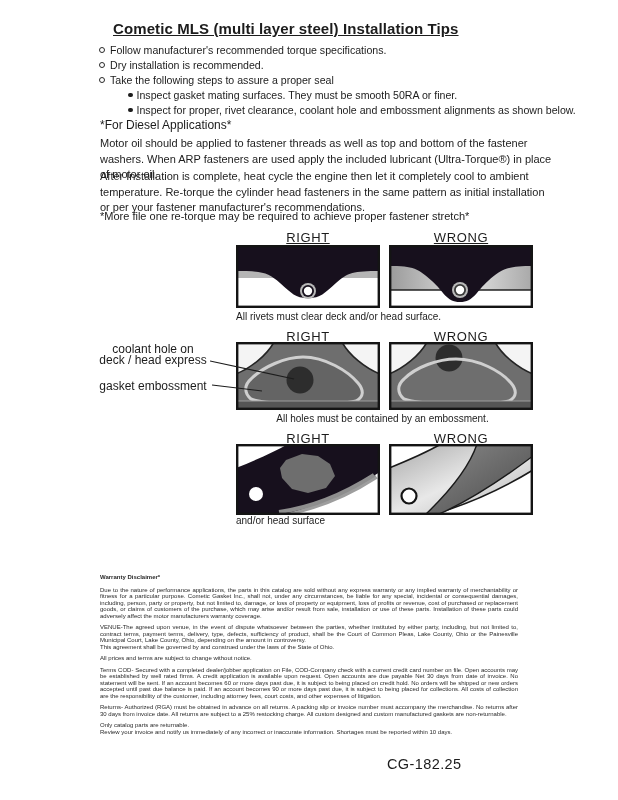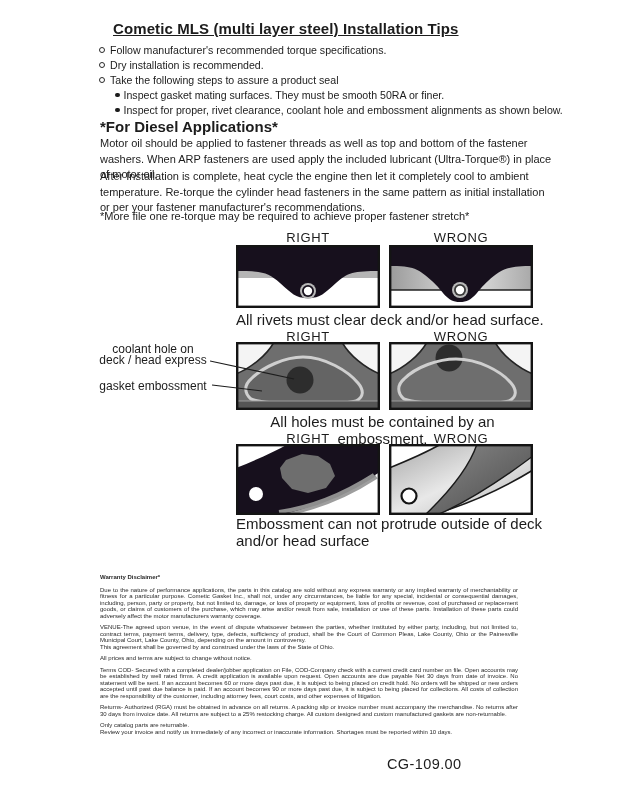--- a/index.html
+++ b/index.html
@@ -6,28 +6,28 @@
   body{
     width:618px;height:800px;background:#ffffff;position:relative;overflow:hidden;
     font-family:"Liberation Sans","DejaVu Sans",sans-serif;color:#1c1c1c;
   }
   .abs{position:absolute;}
   .title{
     left:113px;top:20px;font-size:15px;font-weight:bold;
     text-decoration:underline;letter-spacing:.1px;
   }
   .bullet-row{left:99px;font-size:10.6px;display:flex;align-items:center;white-space:nowrap;justify-content:space-between;}
-  .bullet-row.sub{left:115px;}
+  .bullet-row.sub{left:128px;}
   .o-marker{width:4px;height:4px;border:1px solid #2a2a2a;border-radius:50%;margin-right:5px;flex:0 0 auto;}
   .f-marker{width:4.5px;height:4.5px;background:#1c1c1c;border-radius:50%;margin-right:4px;flex:0 0 auto;}
-  .diesel-h{left:100px;top:118px;font-size:15px;font-weight:bold;}
+  .diesel-h{left:100px;top:118px;font-size:12px;font-weight:normal;}
   .para{left:100px;width:455px;font-size:11px;line-height:15.5px;}
-  .rw-label{font-size:13px;font-weight:500;letter-spacing:.6px;text-align:center;width:144px;}
+  .rw-label{font-size:13px;font-weight:500;letter-spacing:.6px;text-align:center;width:144px;text-decoration:underline;}
   .diag{width:144px;height:auto;display:block;}
-  .caption{font-size:15px;font-weight:500;}
+  .caption{font-size:10px;font-weight:500;}
   .side-label{width:110px;text-align:center;font-size:12px;line-height:10.5px;}
   .fineprint{left:100px;top:574px;width:418px;font-size:6px;line-height:6.5px;color:#2a2a2a;text-align:justify;}
   .fineprint .fp-h{font-weight:bold;margin-bottom:6px;text-align:left;}
   .fineprint p{margin:0 0 5px 0;}
   .fineprint p.tight{margin:0;}
   .fineprint p.gap{margin-bottom:5px;}
   .page-code{left:387px;top:756px;font-size:14.5px;letter-spacing:.4px;}
 </style>
 </head>
 <body>
@@ -37,21 +37,21 @@
 <div class="abs bullet-row" style="top:44px">
   <span class="o-marker"></span>
   <span>Follow manufacturer's recommended torque specifications.</span>
 </div>
 <div class="abs bullet-row" style="top:59px">
   <span class="o-marker"></span>
   <span>Dry installation is recommended.</span>
 </div>
 <div class="abs bullet-row" style="top:74px">
   <span class="o-marker"></span>
-  <span>Take the following steps to assure a product seal</span>
+  <span>Take the following steps to assure a proper seal</span>
 </div>
 <div class="abs bullet-row sub" style="top:89px">
   <span class="f-marker"></span>
   <span>Inspect gasket mating surfaces.  They must be smooth 50RA or finer.</span>
 </div>
 <div class="abs bullet-row sub" style="top:104px">
   <span class="f-marker"></span>
   <span>Inspect for proper, rivet clearance, coolant hole and embossment alignments as shown below.</span>
 </div>
 
@@ -157,29 +157,28 @@
     </linearGradient>
   </defs>
   <rect x="0" y="0" width="144" height="71" fill="#ffffff"></rect>
   <path d="M52,0 H144 V26 C108,48 74,62 42,71 H0 V24 C20,16 38,8 52,0 Z" fill="url(#g3a)" stroke="#1a1a1a" stroke-width="1.6"></path>
   <path d="M96,0 H144 V12 C112,36 78,58 48,71 L36,71 C60,48 80,24 88,0 Z" fill="url(#g3b)" stroke="#1a1a1a" stroke-width="1.4"></path>
   <circle cx="20" cy="52" r="7.5" fill="#ffffff" stroke="#141414" stroke-width="2.2"></circle>
   <rect x="1.2" y="1.2" width="141.6" height="68.6" fill="none" stroke="#141414" stroke-width="2.4"></rect>
 </svg>
 
 <div class="abs caption" style="left:236px;top:515px">
-  <div>Embossment can not protrude outside of deck</div>
   <div>and/or head surface</div>
 </div>
 
 <div class="abs fineprint">
   <div class="fp-h">Warranty Disclaimer*</div>
   <p>Due to the nature of performance applications, the parts in this catalog are sold without any express warranty or any implied warranty of merchantability or fitness for a particular purpose.  Cometic Gasket Inc., shall not, under any circumstances, be liable for any special, incidental or consequential damages, including, person, party or property, but not limited to, damage, or loss of property or equipment, loss of profits or revenue, cost of purchased or replacement goods, or claims of customers of the purchase, which may arise and/or result from sale, installation or use of these parts.  Installation of these parts could adversely affect the motor manufacturers warranty coverage.</p>
   <p class="tight">VENUE-The agreed upon venue, in the event of dispute whatsoever between the parties, whether instituted by either party, including, but not limited to, contract terms, payment terms, delivery, type, defects, sufficiency of product, shall be the Court of Common Pleas, Lake County, Ohio or the Painesville Municipal Court, Lake County, Ohio, depending on the amount in controversy.</p>
   <p class="gap">This agreement shall be governed by and construed under the laws of the State of Ohio.</p>
   <p>All prices and terms are subject to change without notice.</p>
   <p>Terms COD- Secured with a completed dealer/jobber application on File, COD-Company check with a current credit card number on file.  Open accounts may be established by well rated firms.  A credit application is available upon request.  Open accounts are due payable Net 30 days from date of invoice.  No statement will be sent.  If an account becomes 60 or more days past due, it is subject to being placed on credit hold.  No orders will be shipped or new orders accepted until past due balance is paid.  If an account becomes 90 or more days past due, it is subject to being placed for collections.  All costs of collection are the responsibility of the customer, including attorney fees, court costs, and other expenses of litigation.</p>
   <p>Returns- Authorized (RGA) must be obtained in advance on all returns.  A packing slip or invoice number must accompany the merchandise.  No returns after 30 days from invoice date.  All returns are subject to a 25% restocking charge.  All custom designed and custom manufactured gaskets are non-returnable.</p>
   <p class="tight">Only catalog parts are returnable.</p>
   <p class="tight">Review your invoice and notify us immediately of any incorrect or inaccurate information.  Shortages must be reported within 10 days.</p>
 </div>
 
-<div class="abs page-code">CG-109.00</div>
+<div class="abs page-code">CG-182.25</div>
 
 </body></html>

